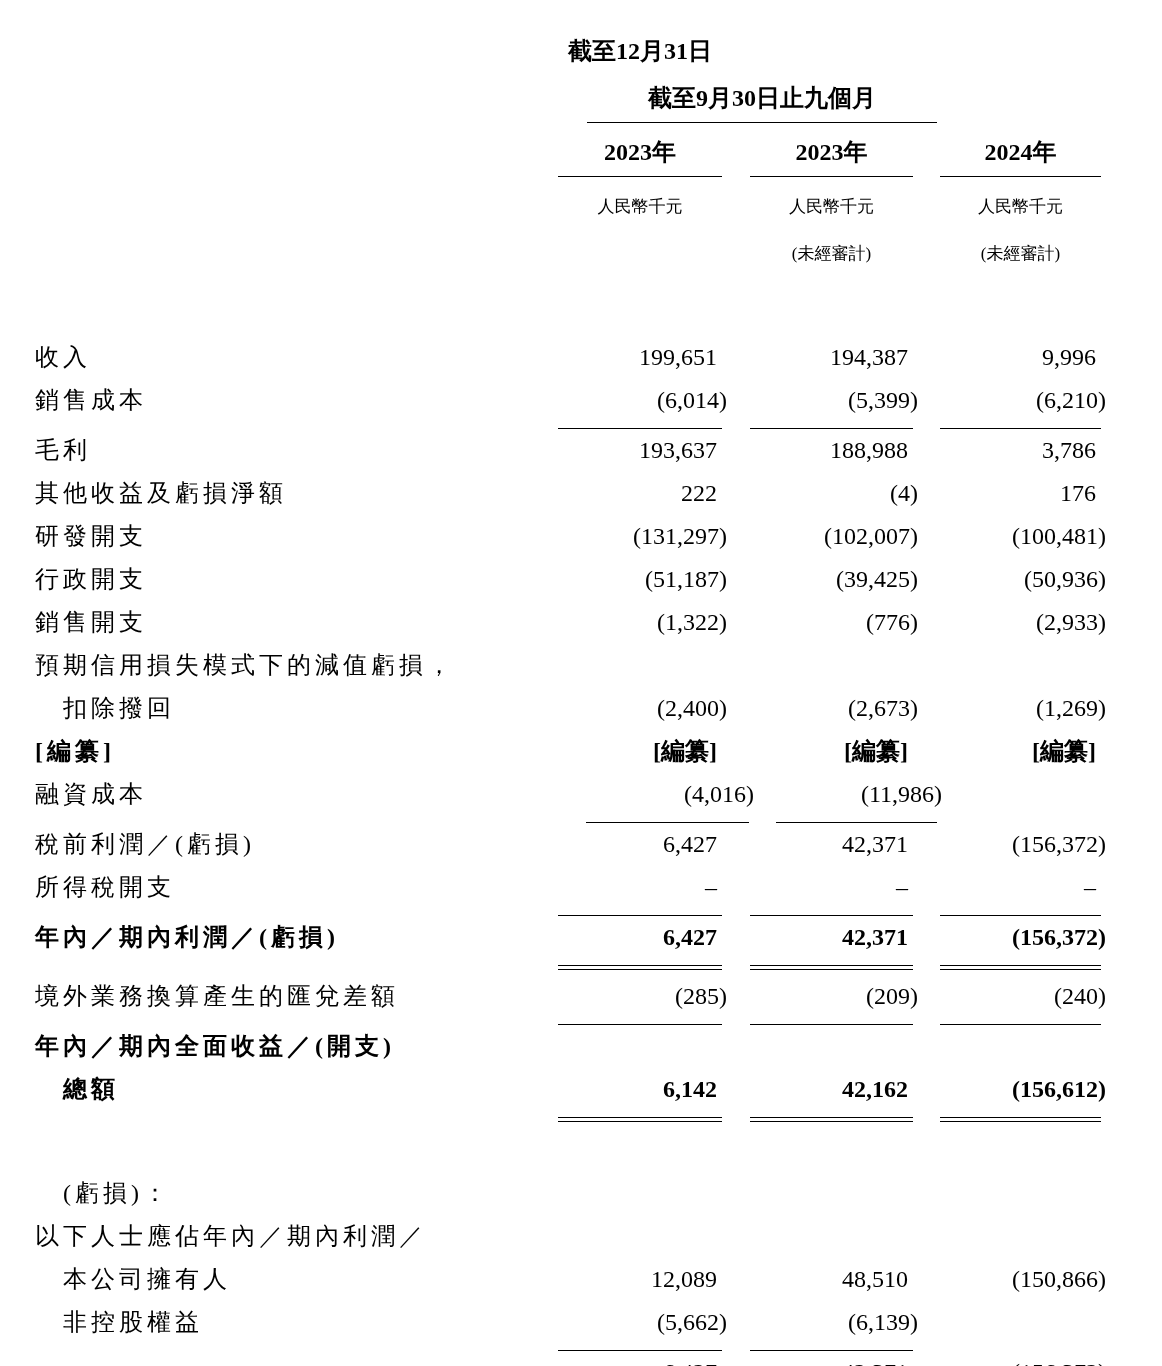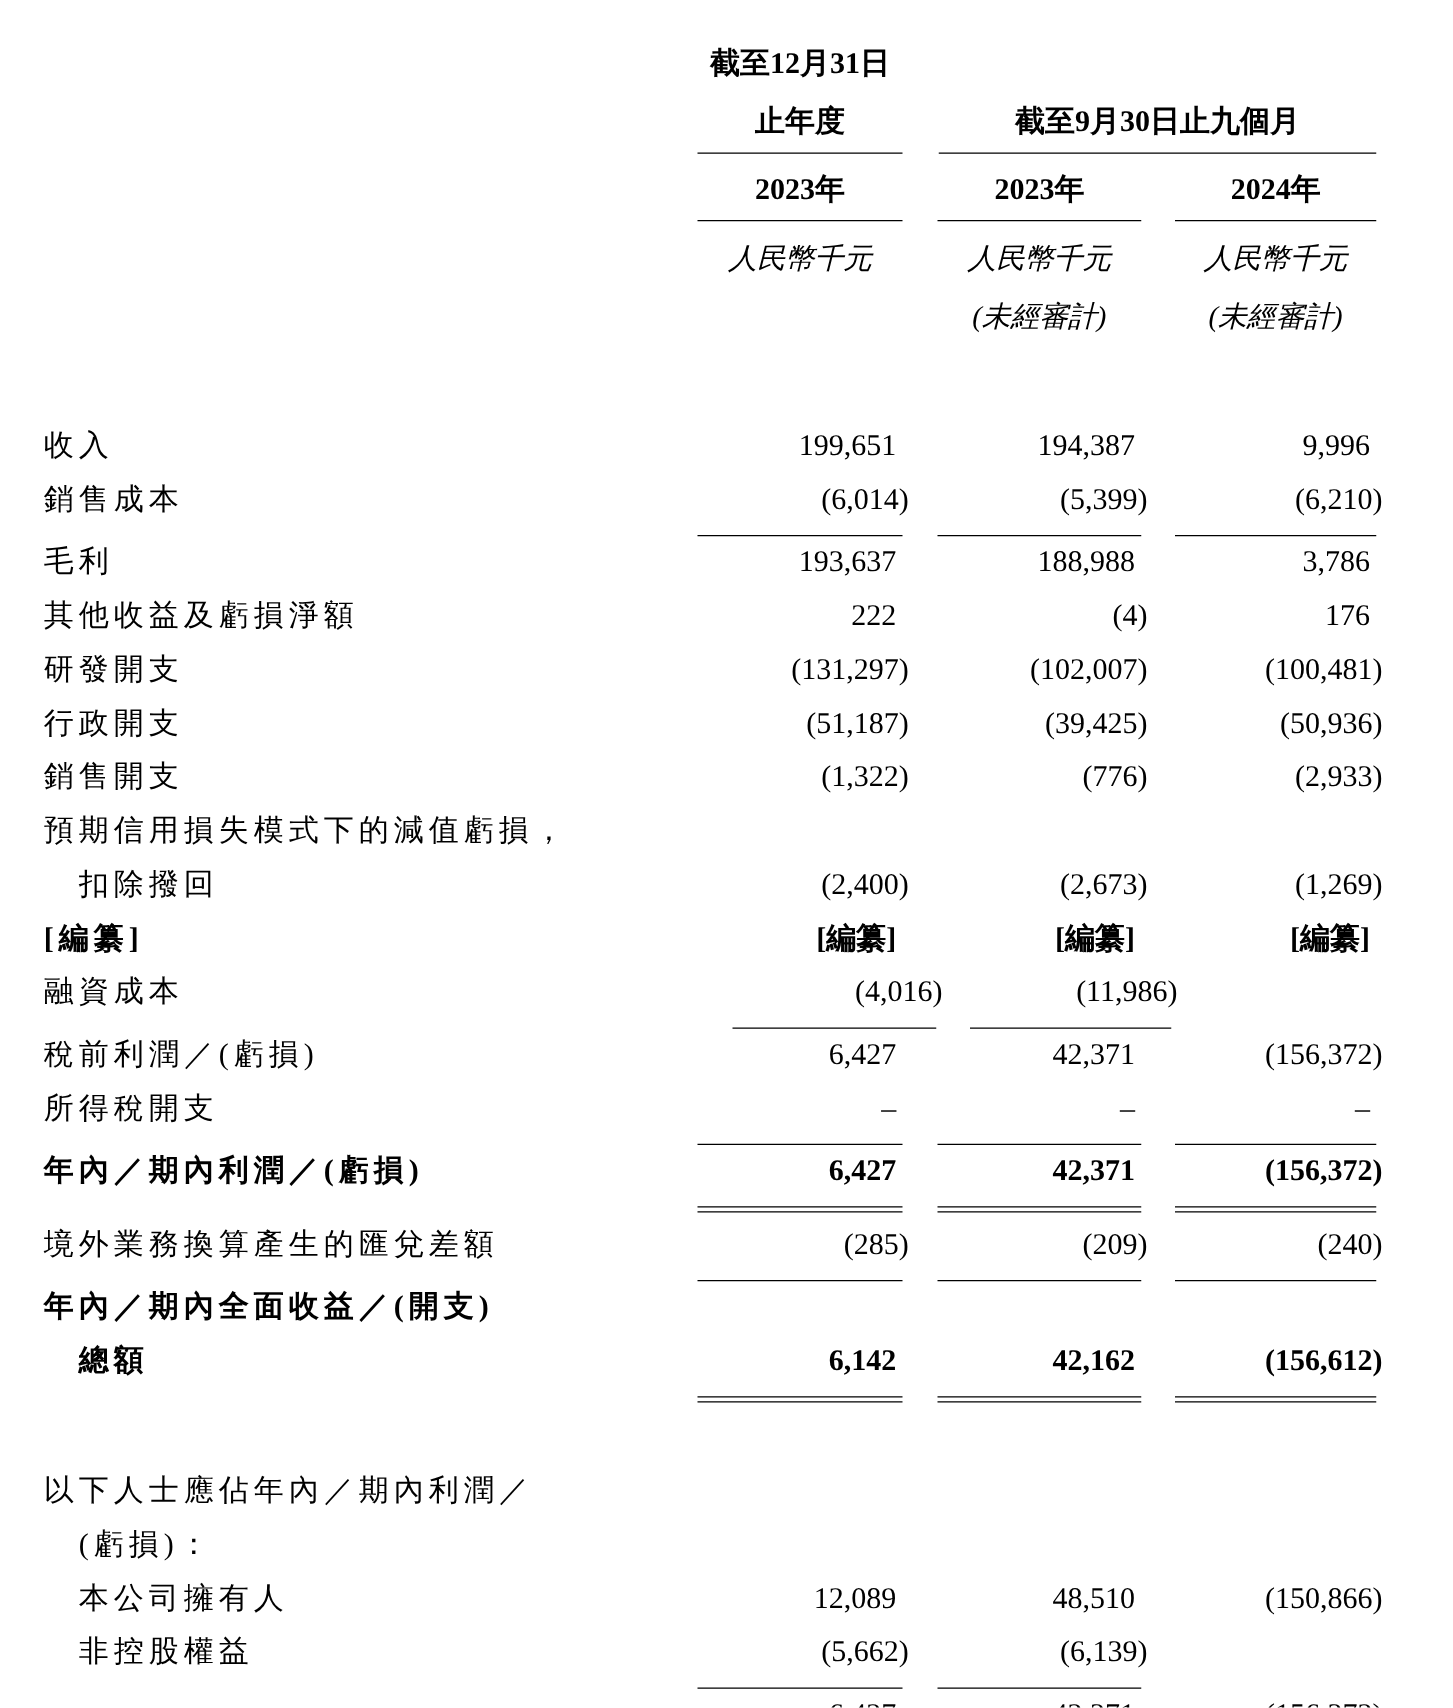--- a/index.html
+++ b/index.html
@@ -42,21 +42,21 @@
     box-sizing: border-box;
     position: relative;
     white-space: nowrap;
   }
   .c1 .u { width: 164px; }
   .c2 .u { width: 163px; }
   .c3 .u { width: 161px; }
   .group-cell .u { width: 350px; }
   .u.center { text-align: center; padding-right: 0; }
   .hrow .u, .hrow .lab { line-height: 35px; margin-top: 12px; }
-  .unit { font-style: italic; font-size: 23px; }
+  .unit { font-size: 17px; }
   .rule-s {
     border-bottom: 1.5px solid #000;
     padding-bottom: 6px;
   }
   .rule-d {
     border-bottom: 1.5px solid #000;
     padding-bottom: 6px;
   }
   .rule-d::after {
     content: "";
@@ -83,23 +83,20 @@
     <div class="lab"></div>
     <div class="c c1">
       <span class="u center b">截至12月31日</span>
     </div>
     <div class="c c2"></div>
     <div class="c c3"></div>
   </div>
 
   <div class="row hrow">
     <div class="lab"></div>
-    <div class="c c1">
-      <span class="u center b rule-s">止年度</span>
-    </div>
     <div class="group-cell">
       <span class="u center b rule-s">截至9月30日止九個月</span>
     </div>
   </div>
 
   <div class="row hrow">
     <div class="lab"></div>
     <div class="c c1">
       <span class="u center b rule-s">2023年</span>
     </div>
@@ -226,24 +223,24 @@
         <div class="lab b">年內／期內全面收益／(開支)</div>
       </div>
       <div class="row after-d">
         <div class="lab ind b">總額</div>
         <div class="c c1"><span class="u rule-d b">6,142</span></div>
         <div class="c c2"><span class="u rule-d b">42,162</span></div>
         <div class="c c3"><span class="u rule-d b"><span class="paren">(156,612)</span></span></div>
       </div>
       <div class="spacer"></div>
       <div class="row">
+        <div class="lab ind">(虧損)：</div>
+      </div>
+      <div class="row">
         <div class="lab">以下人士應佔年內／期內利潤／</div>
-      </div>
-      <div class="row">
-        <div class="lab ind">(虧損)：</div>
       </div>
       <div class="row">
         <div class="lab ind">本公司擁有人</div>
         <div class="c c1"><span class="u">12,089</span></div>
         <div class="c c2"><span class="u">48,510</span></div>
         <div class="c c3"><span class="u"><span class="paren">(150,866)</span></span></div>
       </div>
       <div class="row">
         <div class="lab ind">非控股權益</div>
         <div class="c c1"><span class="u rule-s"><span class="paren">(5,662)</span></span></div>

